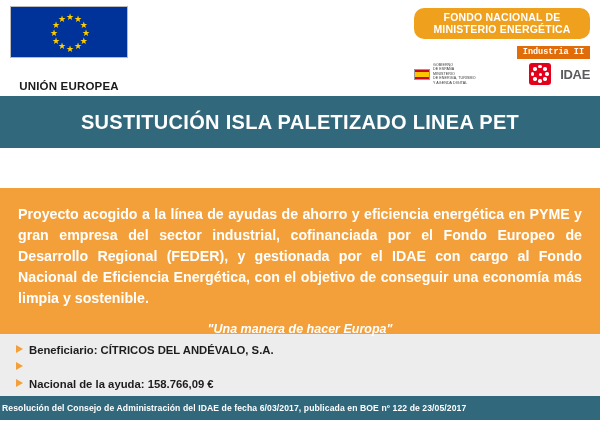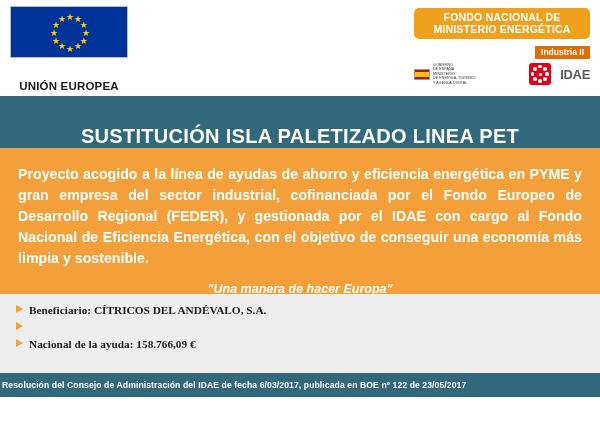--- a/index.html
+++ b/index.html
@@ -63,34 +63,35 @@
 
   .right-logos {
     margin: 8px 10px 0 0;
     width: 176px;
     text-align: center;
   }
   .fnee-band {
     background: #F0A202;
     background: #efa11e;
     padding: 3px 6px 4px 6px;
-    border-radius: 5px;
+    border-radius: 10px;
   }
   .fnee-band .l1,
   .fnee-band .l2 {
     color: #ffffff;
     font-size: 10.5px;
     font-weight: bold;
     line-height: 12px;
     letter-spacing: .2px;
     text-align: center;
   }
   .fnee-sub {
     margin-top: 2px;
     text-align: right;
+    font-family: Liberation Mono, monospace;
   }
   .fnee-sub span {
     display: inline-block;
     background: #e06c0a;
     color: #ffffff;
     font-size: 8.5px;
     font-weight: bold;
     padding: 1px 6px 2px 6px;
   }
   .gov-row {
@@ -154,39 +155,40 @@
     color: #5b5b5f;
     letter-spacing: -.3px;
   }
 
   
   .title-bar {
     background: #2F6B7E;
     background: #31687c;
     height: 52px;
     display: flex;
-    align-items: flex-end;
+    align-items: center;
     justify-content: center;
   }
   .title-bar h1 {
     margin: 0;
     color: #ffffff;
     font-size: 20px;
     font-weight: bold;
     letter-spacing: .3px;
     text-align: center;
   }
 
   
   .body-orange {
     background: #F3A23B;
     background: #f4a03a;
     padding: 16px 18px 8px 18px;
     height: 146px;
     box-sizing: border-box;
+    margin-top: 40px;
   }
   .body-orange p.main {
     margin: 0;
     color: #ffffff;
     font-size: 14.2px;
     line-height: 21px;
     font-weight: bold;
     text-align: justify;
   }
   .body-orange p.slogan {
@@ -196,23 +198,22 @@
     font-style: italic;
     font-weight: bold;
     text-align: center;
   }
 
   
   .facts {
     background: #EFEFEF;
     background: #ededed;
     padding: 10px 0 8px 16px;
-    height: 79px;
-    box-sizing: border-box;
-    font-family: Liberation Serif, serif;
+    height: 62px;
+    box-sizing: border-box;
   }
   .fact-row {
     display: flex;
     align-items: baseline;
     gap: 6px;
     margin-bottom: 7px;
   }
   .tri {
     width: 0;
     height: 0;

